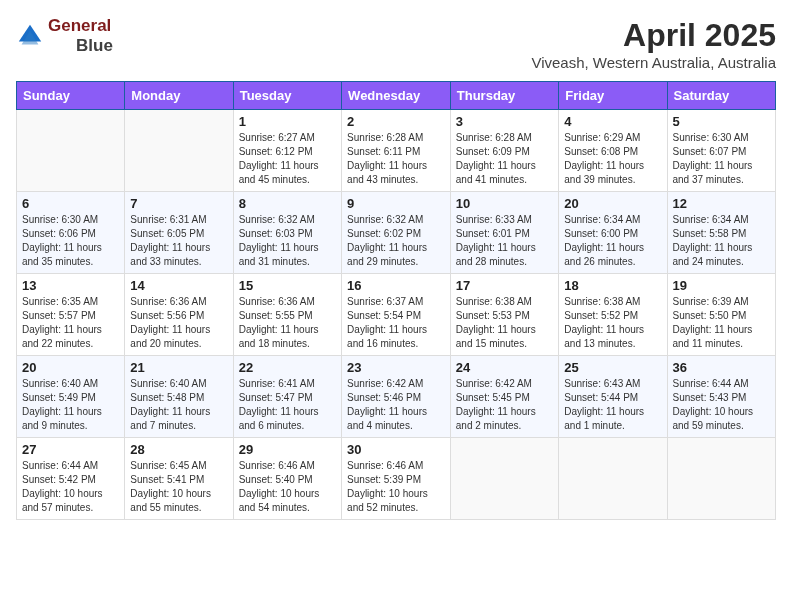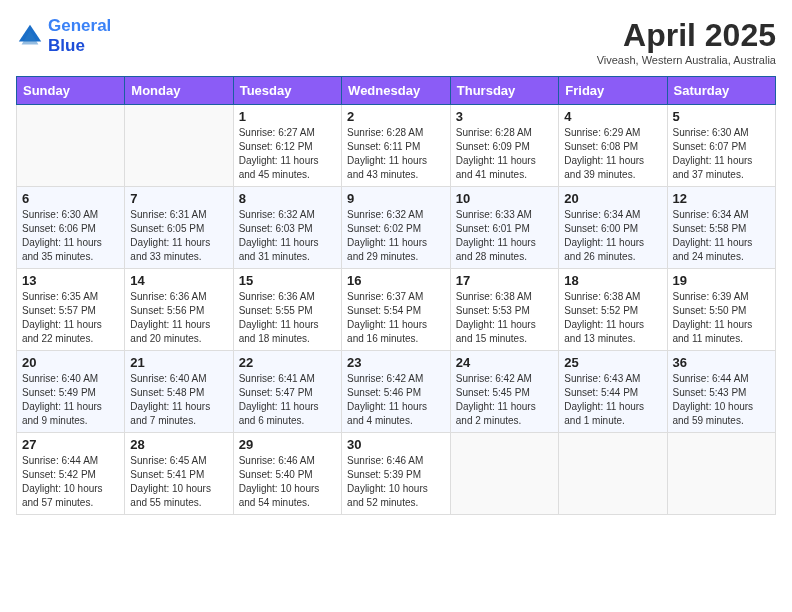--- a/index.html
+++ b/index.html
@@ -28,21 +28,21 @@
     .title-area {
       text-align: right;
     }
     .main-title {
       font-size: 32px;
       font-weight: bold;
       color: #2c2c2c;
       line-height: 1.2;
     }
     .subtitle {
-      font-size: 11px;
+      font-size: 15px;
       color: #444;
     }
     .calendar {
       width: 100%;
       border-collapse: collapse;
       border: 1px solid #ccc;
     }
     .calendar th {
       background-color: #8b5cf6;
       color: #fff;
@@ -88,24 +88,24 @@
 <body>
 
 <div class="header-area">
   <div class="logo">
     <svg class="logo-icon" viewBox="0 0 40 40">
       <polygon points="20,4 36,28 4,28" fill="#1a6ec8"></polygon>
       <polygon points="20,12 32,32 8,32" fill="#2979c4" opacity="0.5"></polygon>
     </svg>
     <div>
       <div>
-        <span style="font-size:17px;font-weight:bold;color:#3b82f6;">General</span>
+        <span style="font-size:17px;font-weight:bold;color:#7f1d1d;">General</span>
       </div>
       <div>
-        <span style="font-size:17px;font-weight:bold;color:#1d4ed8;">Blue</span>
+        <span style="font-size:17px;font-weight:bold;color:#404040;margin-left:28px;">Blue</span>
       </div>
     </div>
   </div>
   <div class="title-area">
     <div class="main-title">April 2025</div>
     <div class="subtitle">Viveash, Western Australia, Australia</div>
   </div>
 </div>
 
 <table class="calendar">

